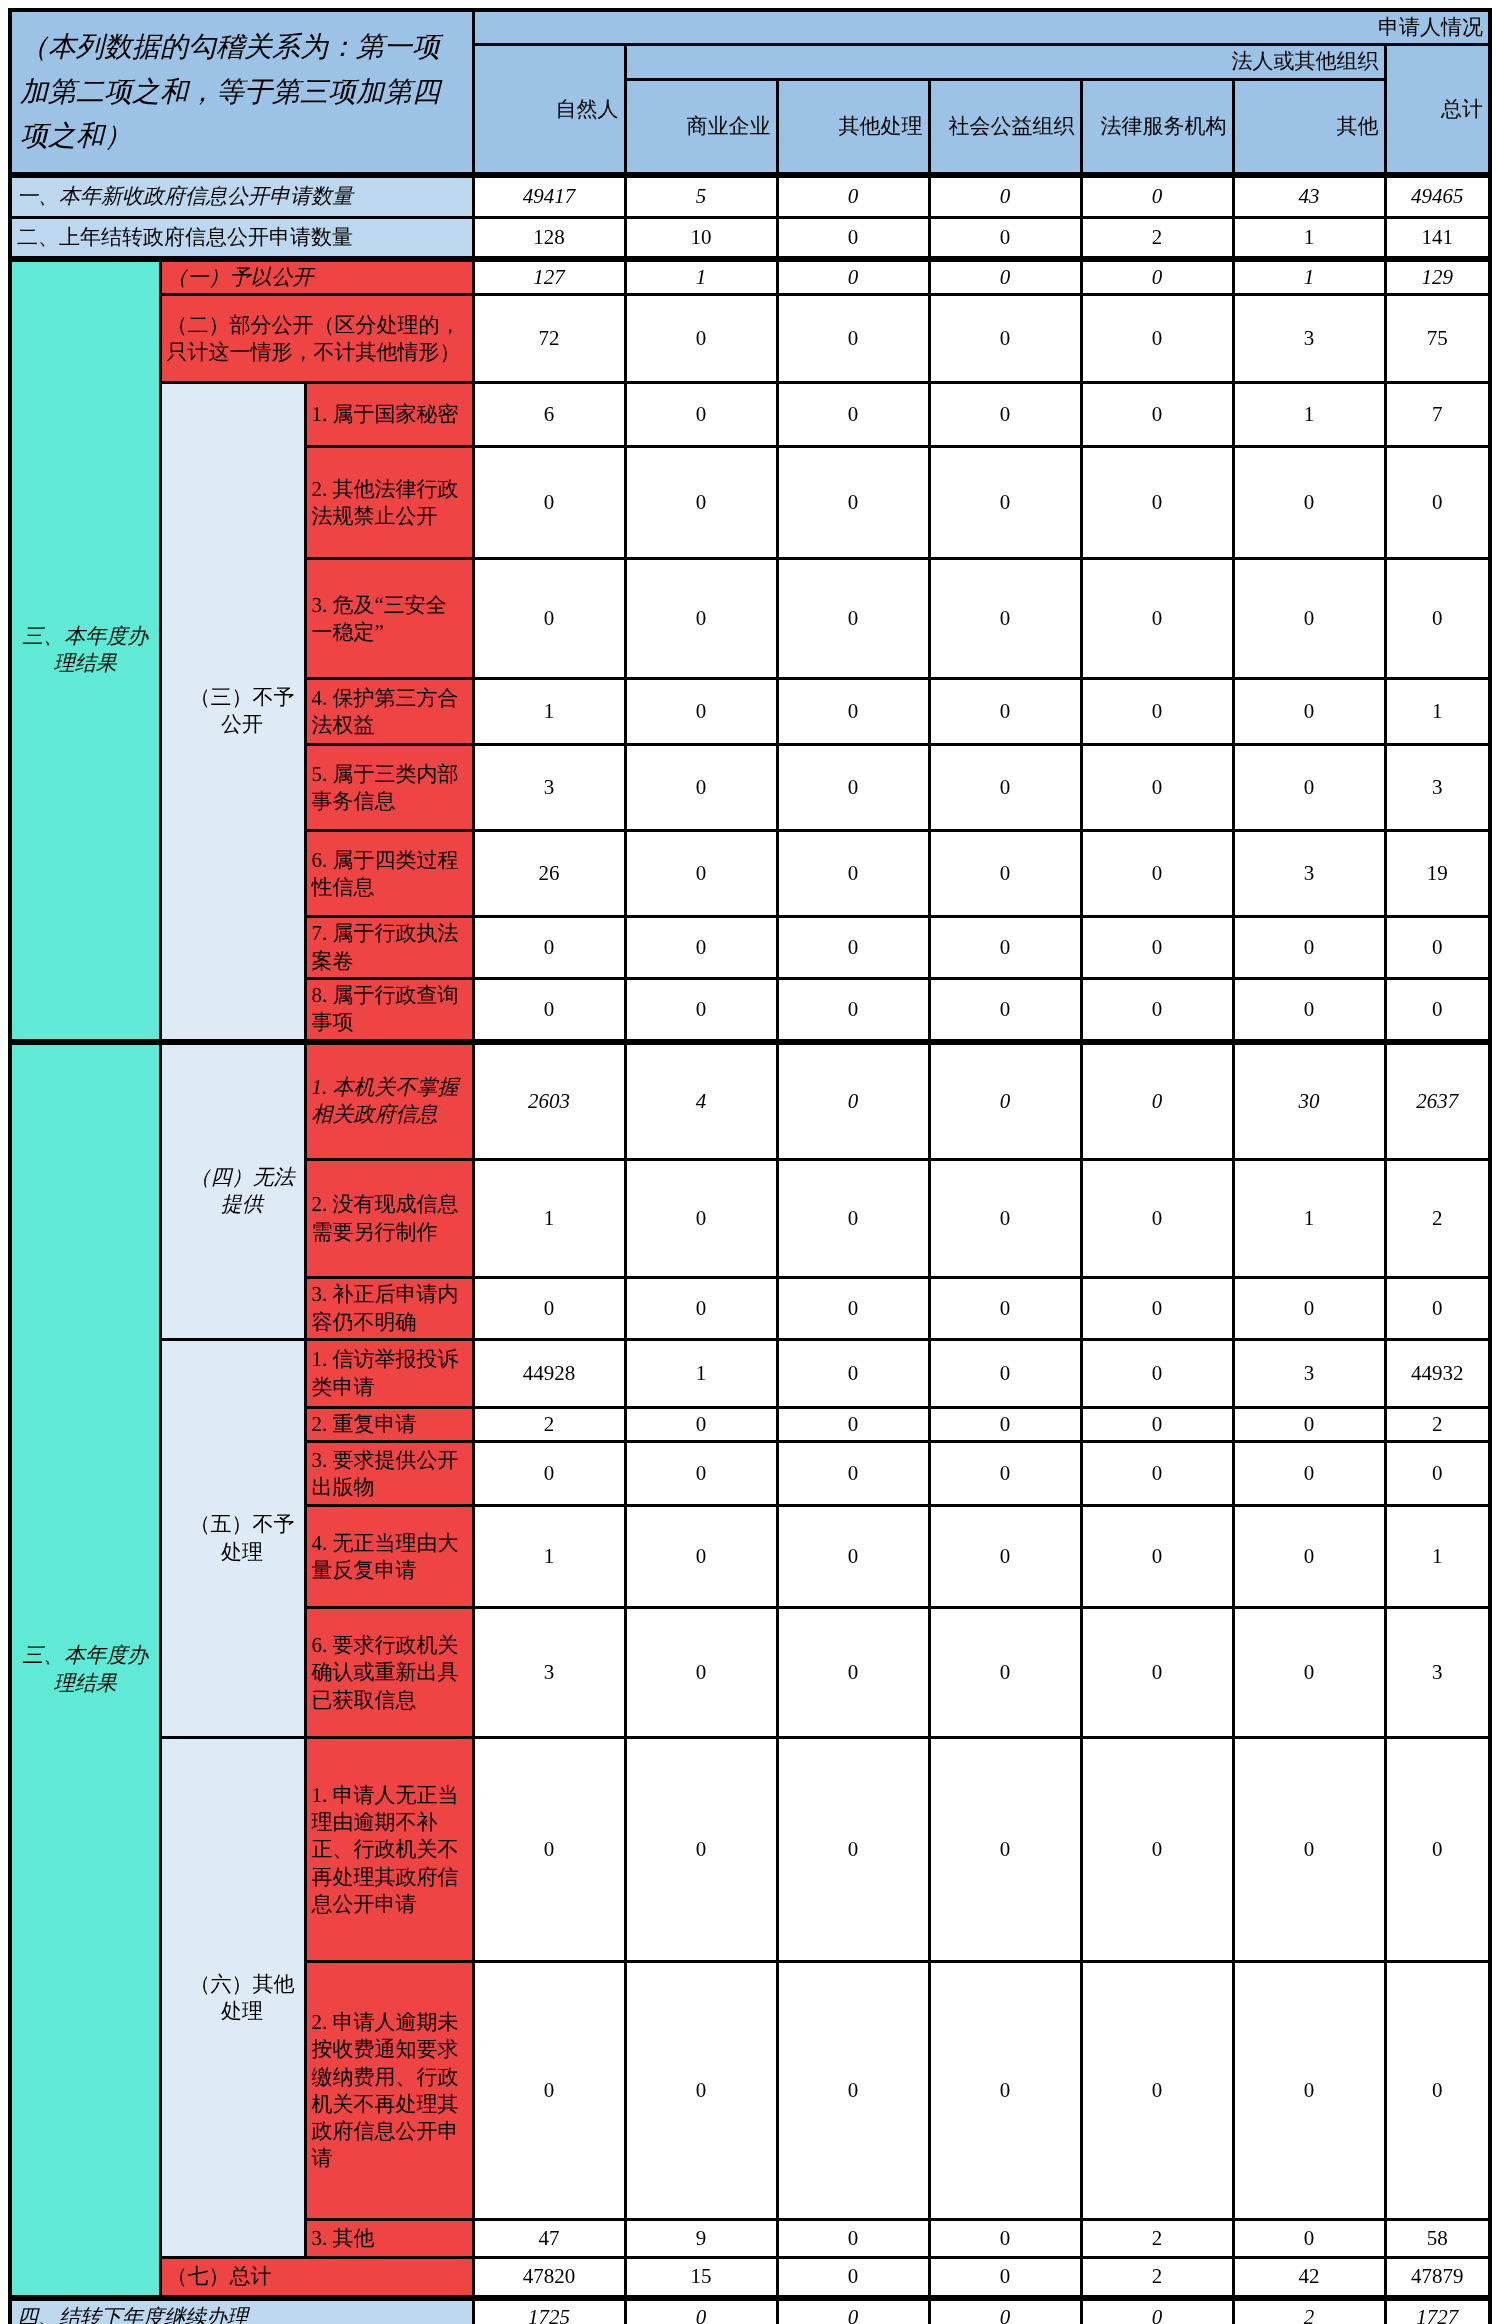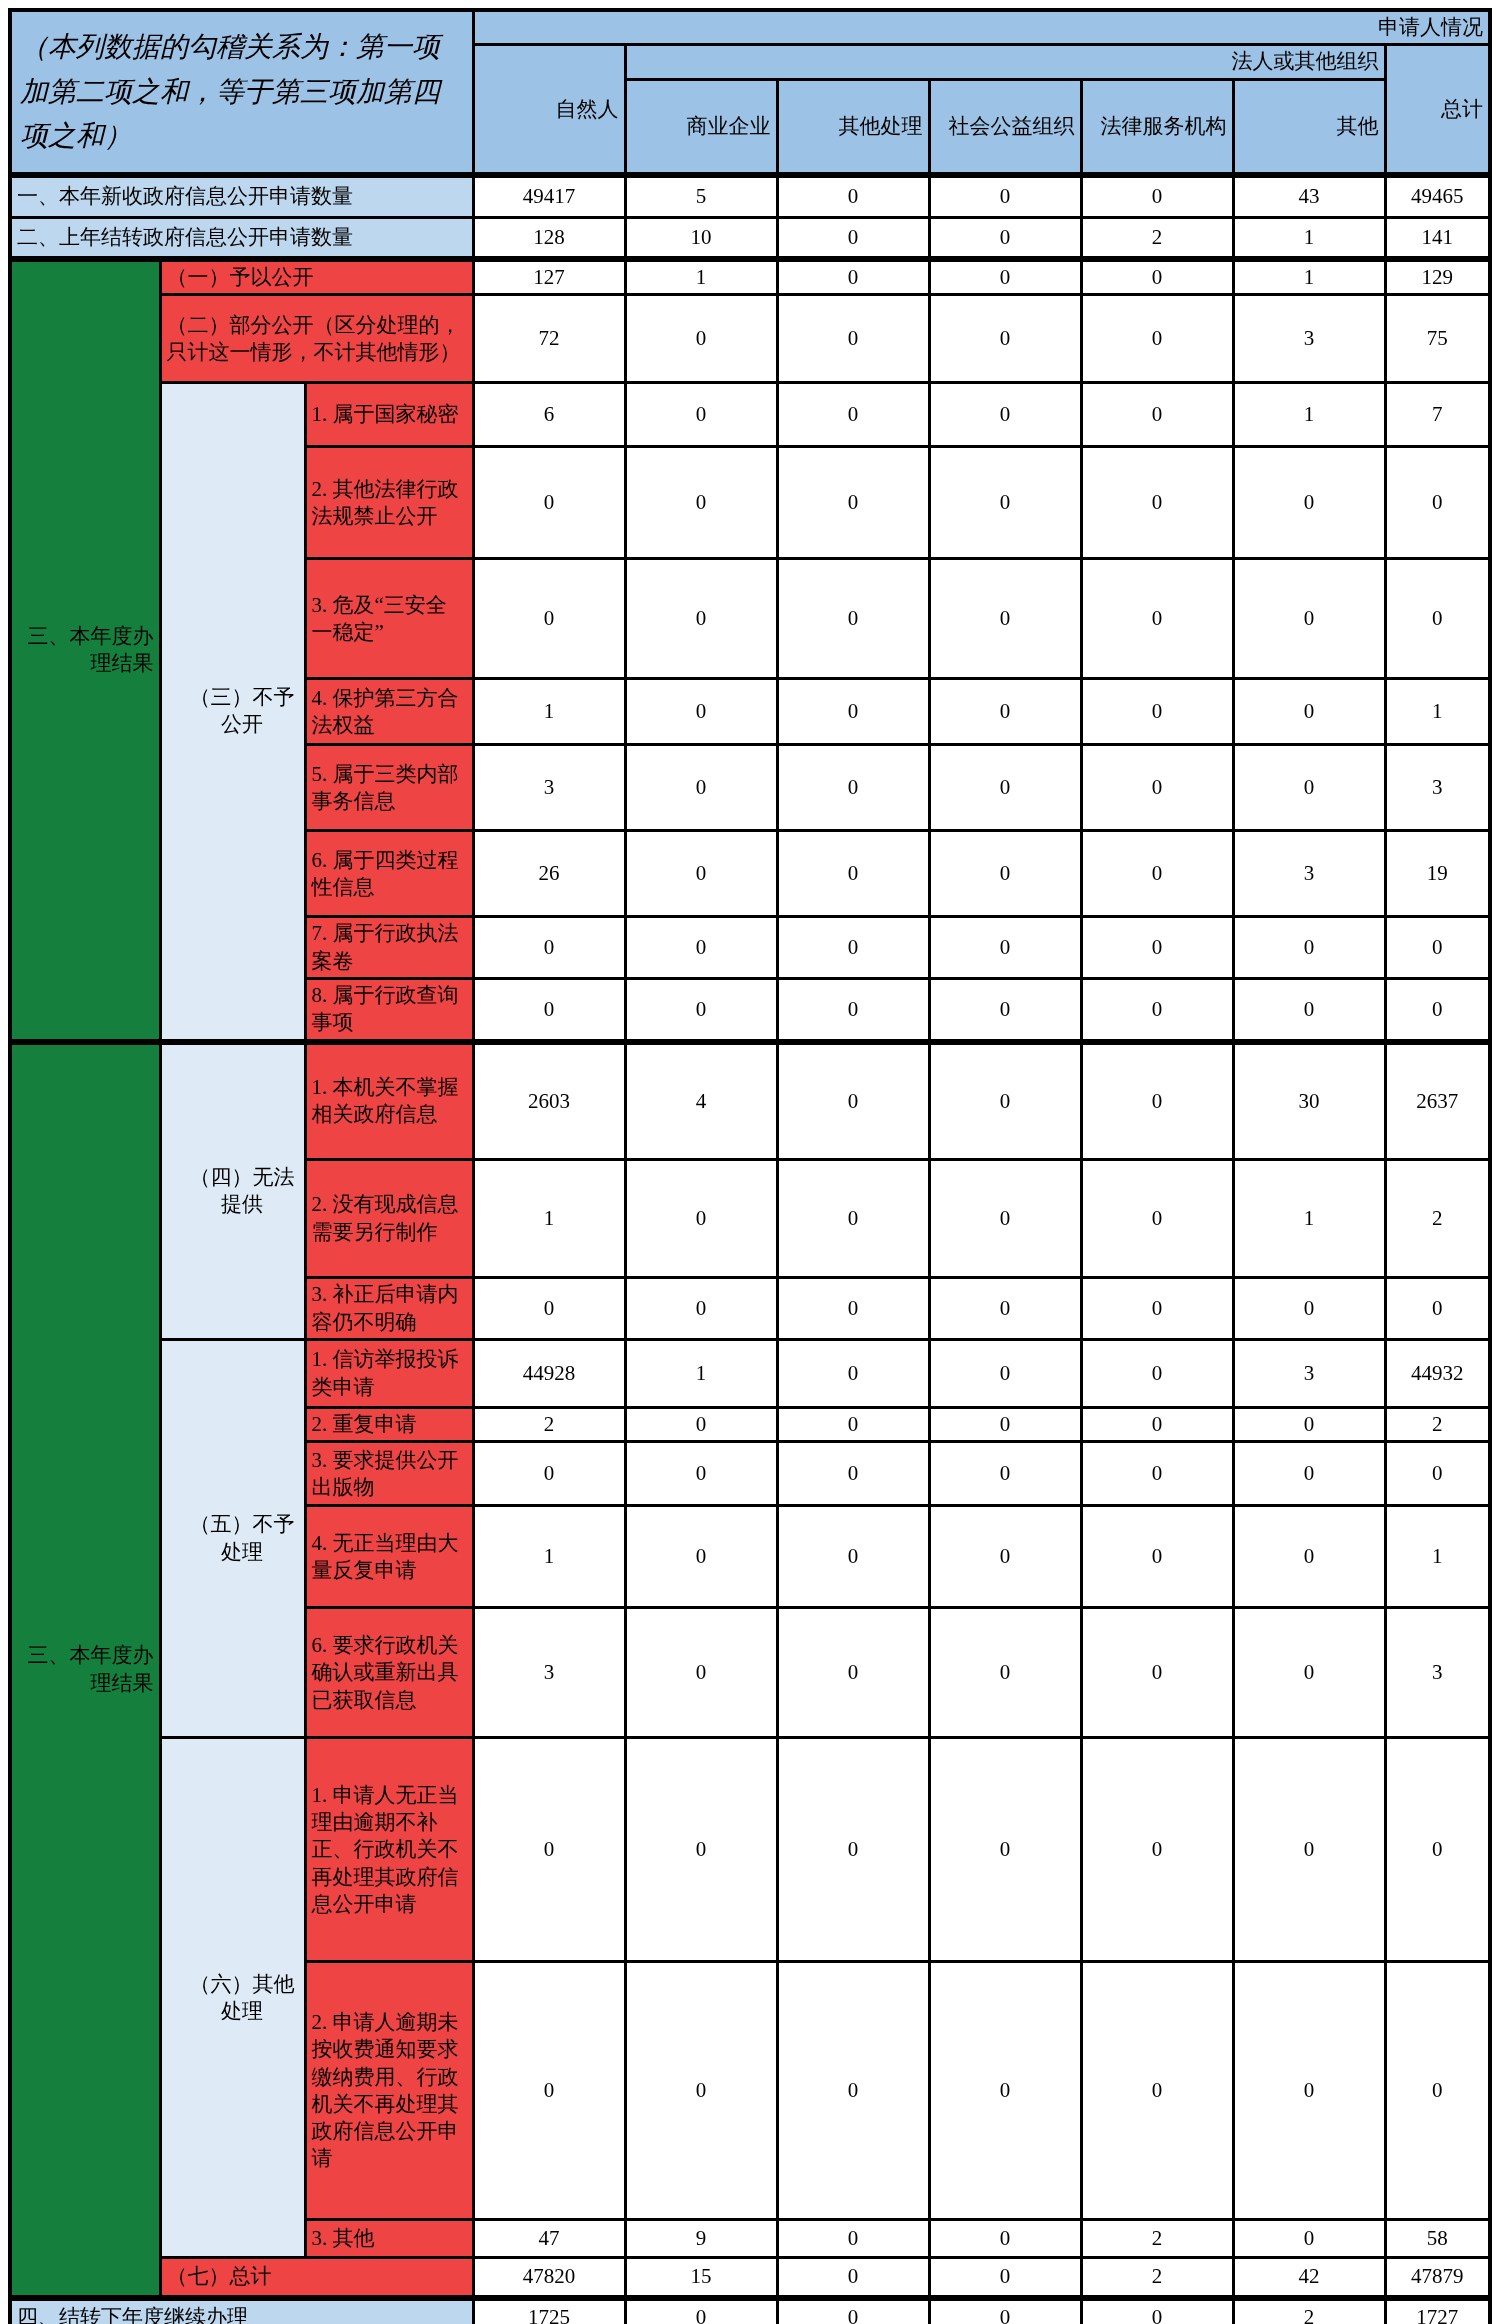--- a/index.html
+++ b/index.html
@@ -14,25 +14,25 @@
   td{
     border:3px solid #000;
     font-size:21px;line-height:1.3;
     padding:2px 5px;vertical-align:middle;
     overflow:hidden;word-break:break-all;
   }
   
   td.hd{background:#9CC2E5;text-align:right;}
   td.note{background:#9CC2E5;text-align:left;font-style:italic;font-size:28px;line-height:1.6;padding:4px 8px;}
   td.rl{background:#BDD7EE;text-align:left;}
-  td.rlc{background:#15803d;text-align:right;}
+  td.rlc{background:#5eead4;text-align:center;}
   td.gl{background:#ef4444;text-align:left;}
   td.glc{background:#DEEBF7;text-align:center;padding-left:24px;}
   td.num{background:#ffffff;text-align:center;}
-  tr.thick td{border-top-width:6px;}
+  tr.thick td{border-top-width:6px;font-style:italic;}
 </style>
 </head>
 <body>
 
 <table class="report">
   <colgroup>
     <col style="width:150px">
       <col style="width:145px">
       <col style="width:168px">
     <col style="width:152px">

